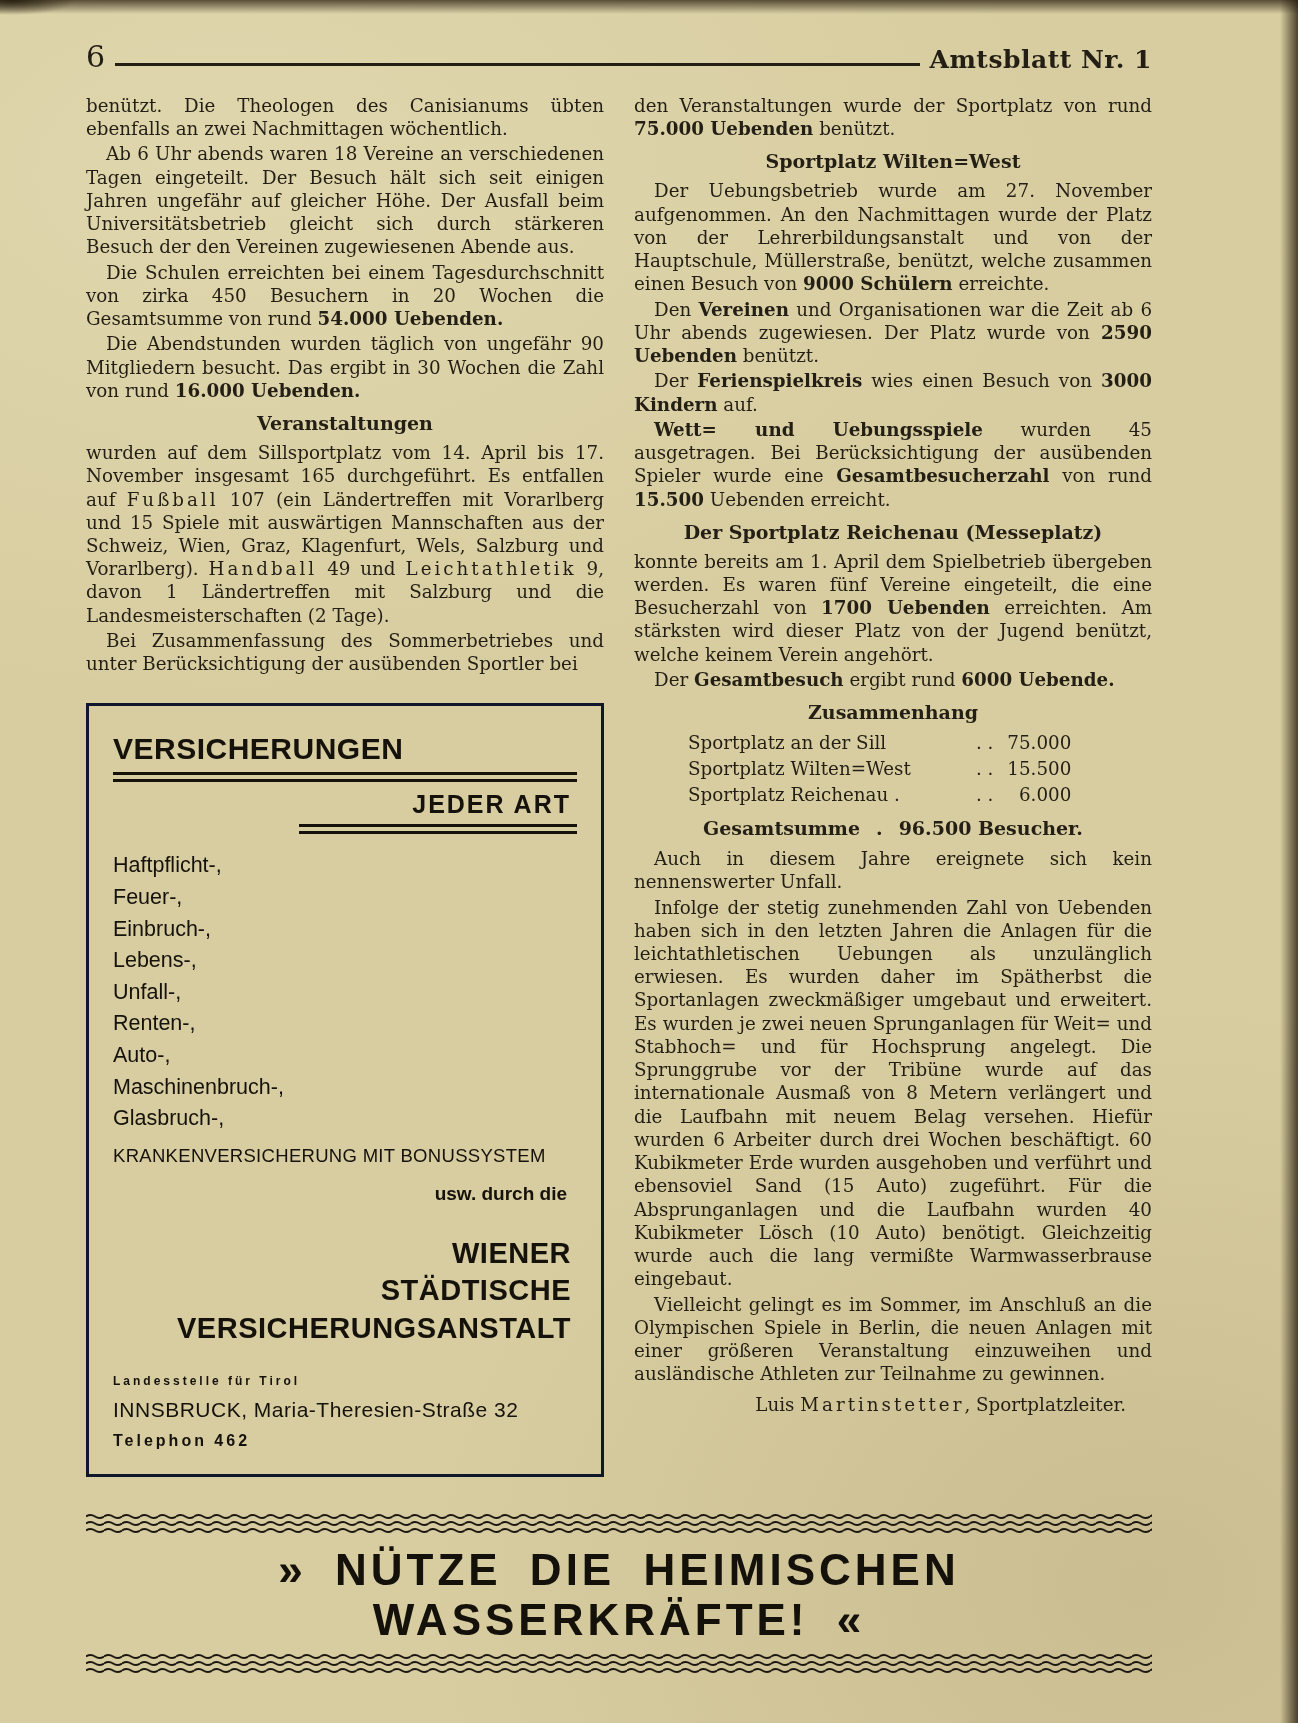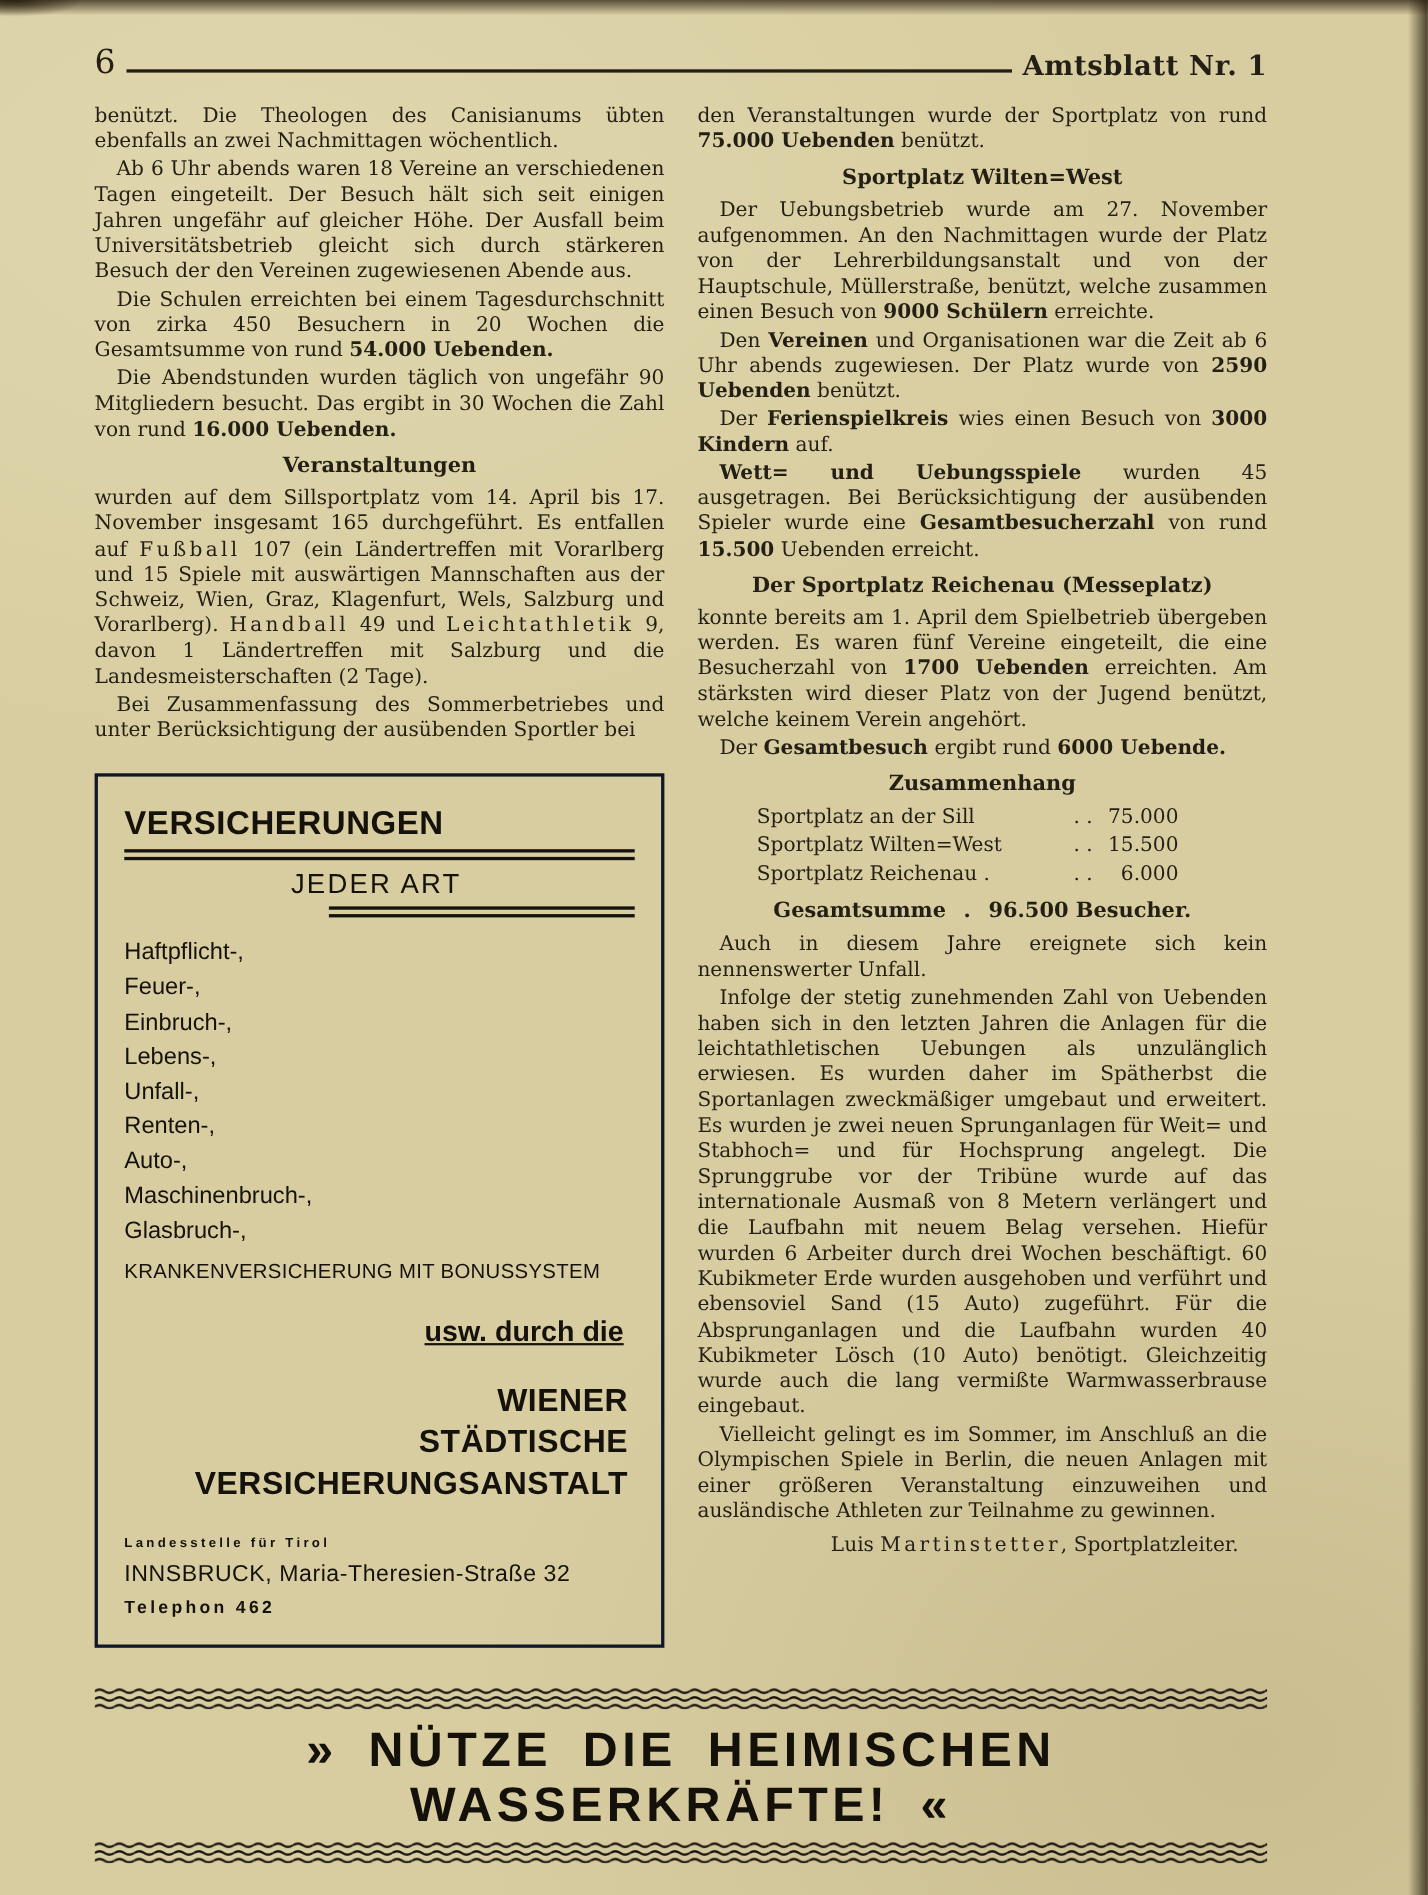--- a/index.html
+++ b/index.html
@@ -44,24 +44,24 @@
   .sumtotal .sep { margin:0 16px; }
   .sig { text-align:right; padding-right:26px; margin-top:8px; }
 
   .ad {
     border:3px solid #0f172a; margin-top:28px; padding:26px 24px 24px;
     font-family:"Liberation Sans", sans-serif; color:#15110b;
   }
   .ad-title { font-size:30px; font-weight:bold; letter-spacing:.5px; }
   .double-rule { border-top:3px solid #15110b; border-bottom:3px solid #15110b; height:10px; margin-top:6px; }
   .double-rule.short { width:60%; margin-left:auto; margin-top:5px; }
-  .ad-subtitle { font-size:25px; font-weight:normal; text-align:center; letter-spacing:2px; margin:8px 6px 0 0; }
+  .ad-subtitle { font-size:25px; font-weight:bold; text-align:right; letter-spacing:2px; margin:8px 6px 0 0; }
   .ad-list { margin-top:16px; font-size:21.5px; line-height:1.47; }
   .ad-kranken { font-size:18.5px; margin-top:10px; letter-spacing:.3px; }
-  .ad-usw { font-size:26px; font-weight:bold; text-align:right; padding-right:10px; margin-top:28px;text-decoration:underline; }
+  .ad-usw { font-size:19px; font-weight:bold; text-align:right; padding-right:10px; margin-top:16px; }
   .ad-company { margin-top:30px; text-align:right; padding-right:6px; font-weight:bold;
     font-size:29px; line-height:1.3; letter-spacing:.5px; }
   .ad-landes { margin-top:26px; font-size:12px; font-weight:bold; letter-spacing:3px; }
   .ad-addr { margin-top:10px; font-size:21px; letter-spacing:.5px; }
   .ad-tel { margin-top:10px; font-size:16px; font-weight:bold; letter-spacing:3px; }
 
   .banner { margin-top:36px; }
   .wave { display:block; width:100%; height:20px; }
   .banner-text {
     font-family:"Liberation Sans", sans-serif; font-weight:bold;

